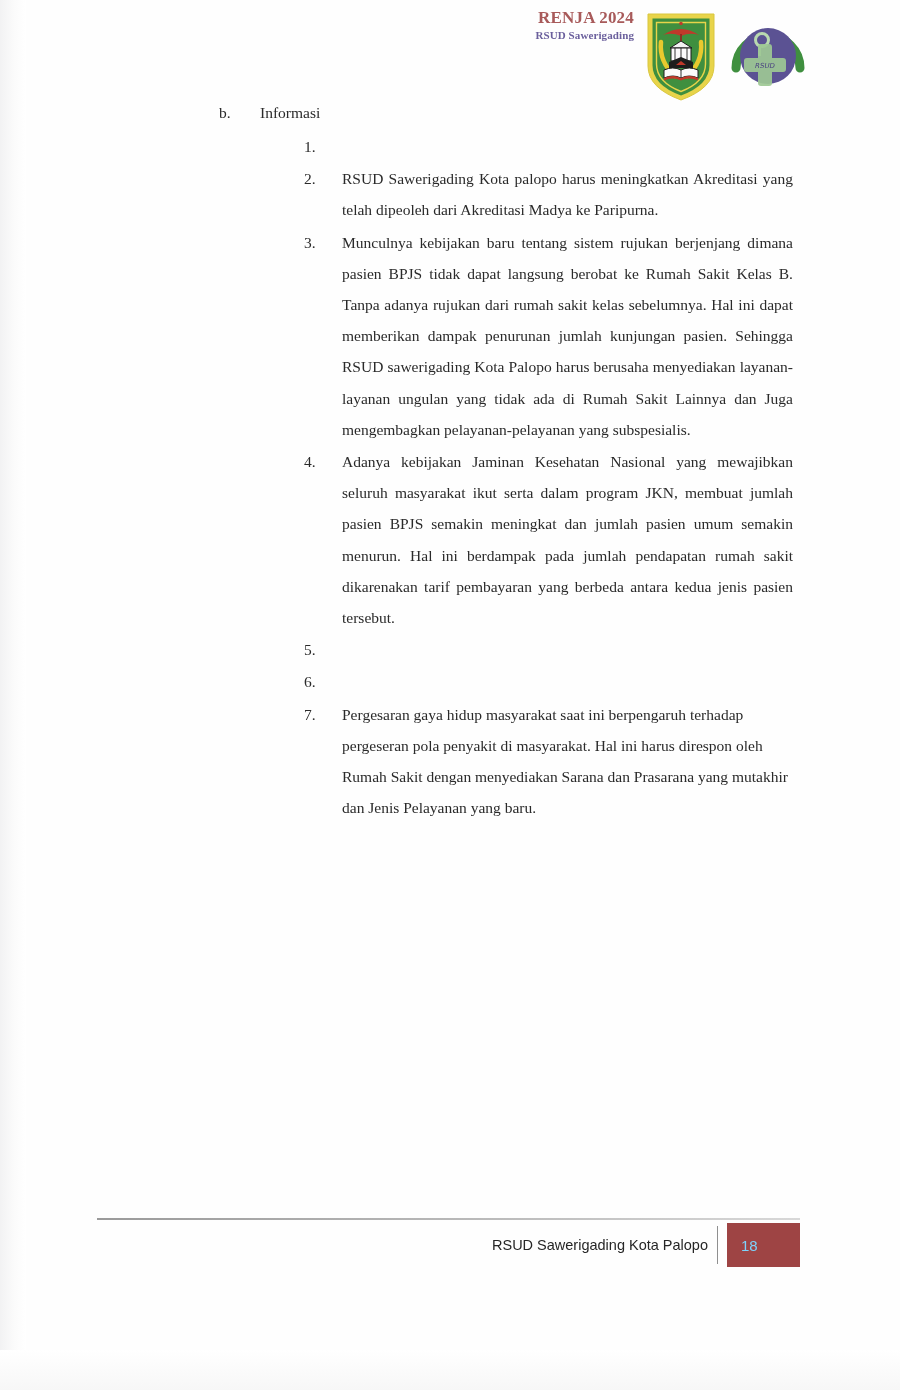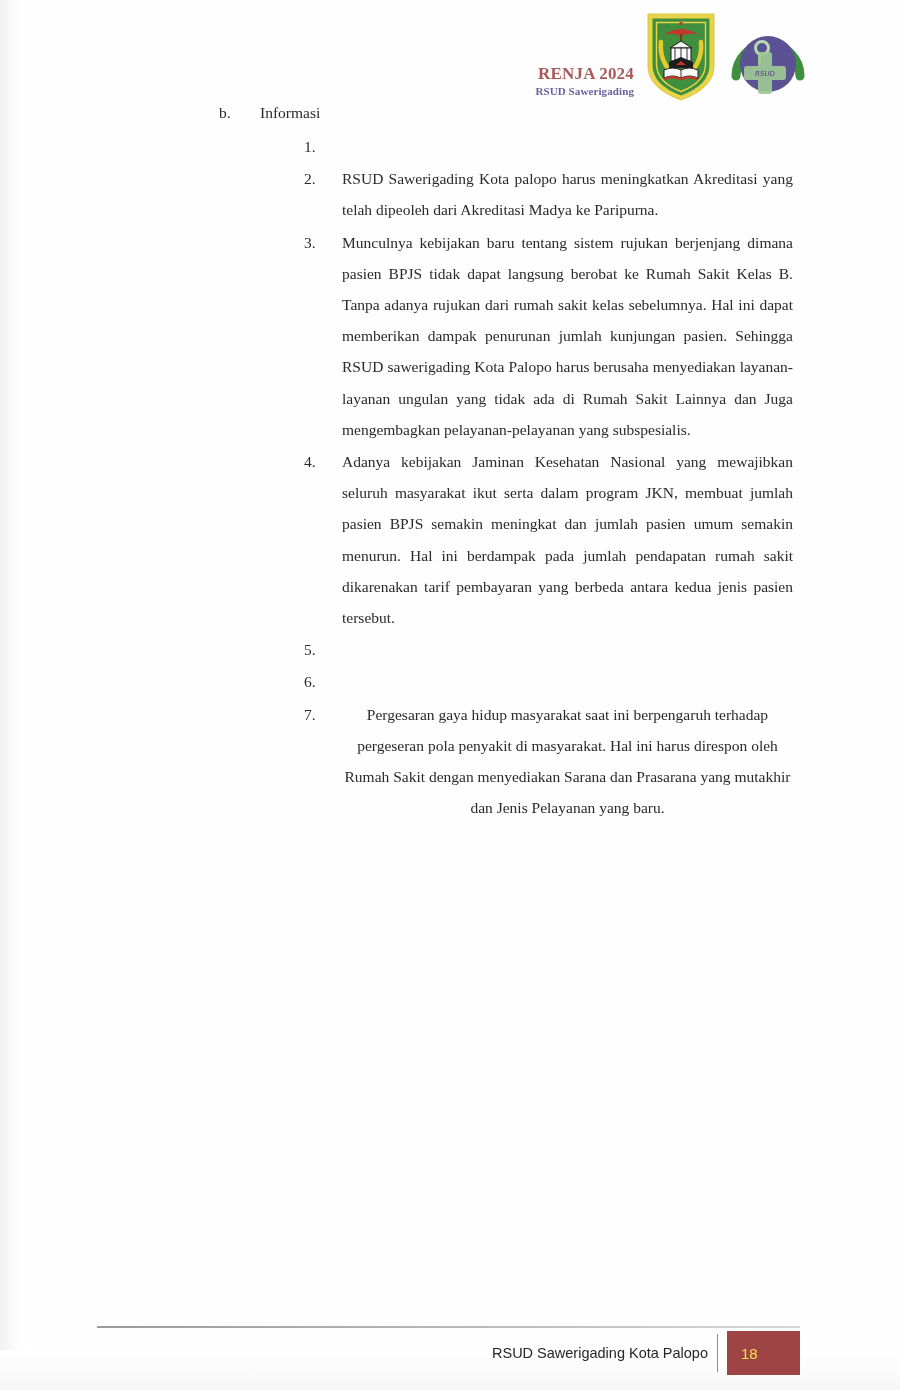--- a/index.html
+++ b/index.html
@@ -39,21 +39,21 @@
   
   .header {
     position: absolute;
     left: 0; top: 0;
     width: 900px; height: 108px;
   }
   .header-inner {
     position: absolute;
     right: 92px; top: 8px;
     display: flex;
-    align-items: flex-end;
+    align-items: flex-start;
     gap: 8px;
   }
   .header-text {
     text-align: right;
     line-height: 1.22;
     padding-bottom: 6px;
   }
   .header-line1 {
     font-size: 17px;
     font-weight: bold;
@@ -119,27 +119,27 @@
   }
   .item-text {
     flex: 1 1 auto;
     font-size: 15.5px;
     line-height: 31.2px;
     text-align: justify;
     text-justify: inter-word;
     hyphens: none;
   }
   .item-text.nojustify {
-    text-align: center;
+    text-align: left;
   }
 
   
   .footer {
     position: absolute;
-    left: 0; top: 1326px;
+    left: 0; top: 1218px;
     width: 848px; height: 60px; padding-left: 9px;
   }
   .footer-rule {
     position: absolute;
     left: 97px; top: 0;
     width: 703px; height: 2px;
     background: linear-gradient(to right, #9a9a9a 0%, #bdbdbd 60%, #d8d8d8 100%);
   }
   .footer-body {
     position: absolute;
@@ -168,21 +168,21 @@
     background: #9e4444;
     display: flex;
     align-items: center;
     justify-content: flex-start;
     padding-left: 14px;
     box-sizing: border-box;
   }
   .footer-pagenum {
     font-family: "Liberation Sans", "DejaVu Sans", sans-serif;
     font-size: 15px;
-    color: #fde047;
+    color: #7dd3fc;
   }
 </style>
 </head>
 <body>
 
 <div class="page">
 
   <div class="scan-edge-left"></div>
   <div class="scan-edge-bottom"></div>
 

